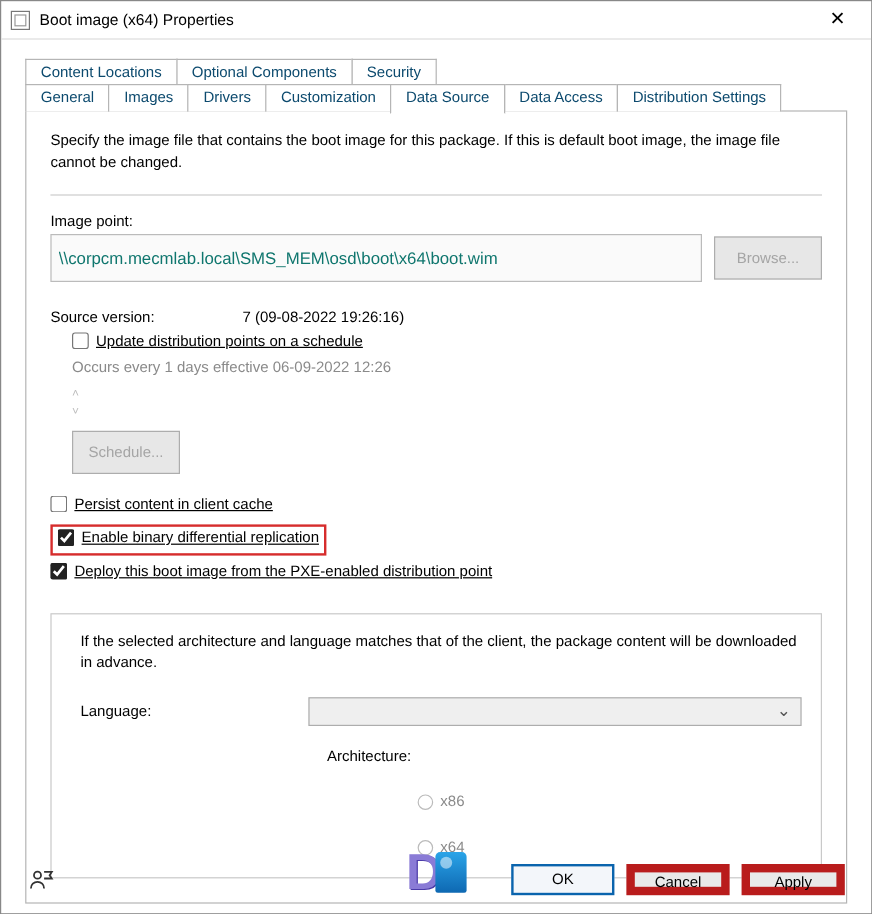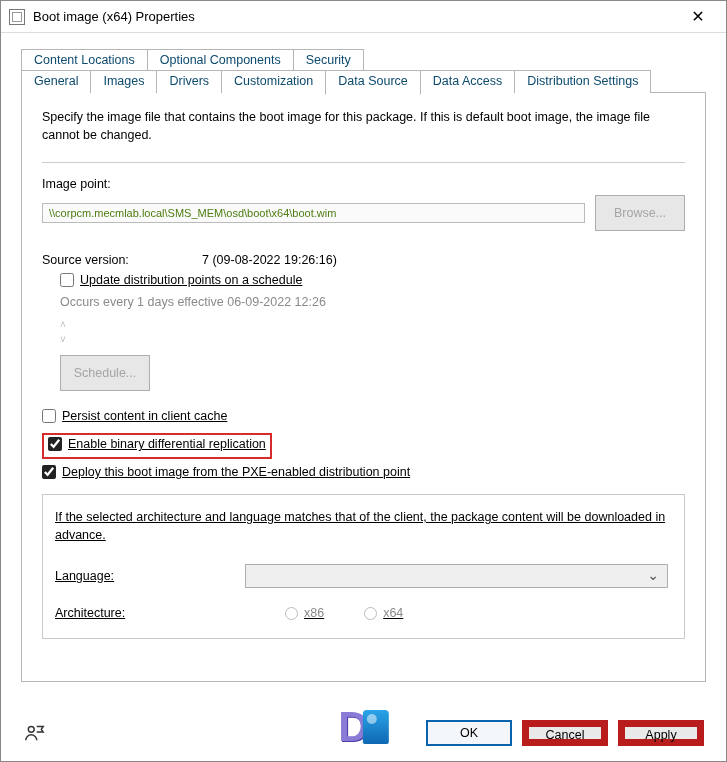--- a/index.html
+++ b/index.html
@@ -76,24 +76,24 @@
     background:#fff;
   }
   .intro { margin-bottom: 18px; line-height: 1.4; }
   .hr { border-top: 1px solid #ccc; margin: 4px 0 14px 0; }
   .lbl { width: 100%; margin-bottom: 4px; }
   .pathrow { display: flex; gap: 10px; align-items: center; margin-bottom: 22px; }
   .pathinput {
     flex: 1;
     border: 1px solid #bbb;
     background: #fafafa;
-    color: #4d7c0f;
+    color: #0f766e;
     padding: 4px 6px;
-    height: 20px;
-    font-size: 11px;
+    height: 40px;
+    font-size: 14px;
   }
   .btn {
     border: 1px solid #adadad;
     background: #e1e1e1;
     color: #6b6b6b;
     height: 36px;
     min-width: 90px;
     font-size: 12.5px;
     padding: 0 10px;
     cursor: default;
@@ -124,40 +124,39 @@
     flex-direction:column;
   }
   .schedrow .txt { flex:1; }
   .spin {
     display:flex; flex-direction:column; gap:4px; color:#bdbdbd; font-size:10px;
     margin-right:8px;
   }
   .hl { border: 2px solid #d62c2c; padding: 2px 4px; display:inline-flex; }
   .groupbox {
     border: 1px solid #c9c9c9;
-    padding: 14px 16px 18px 12px;
-    margin-top: 11px;
-    text-decoration: underline;
+    padding: 14px 16px 18px 24px;
+    margin-top: 24px;
   }
   .grouptext { line-height:1.4; margin-bottom:20px; }
   .langrow { display:flex; align-items:center; margin-bottom:18px; }
   .langrow .k { width: 190px; }
   .select {
     flex:1;
     height:24px;
     border:1px solid #adadad;
     background:#efefef;
     position:relative;
     cursor:default;
   }
   .select::after{
     content:"⌄";
     position:absolute; right:8px; top:2px; color:#555; font-size:14px;
   }
-  .radiorow { display:flex; align-items:center; gap:40px; }
+  .radiorow { display:flex; align-items:center; gap:24px;flex-direction:column; }
   .radiorow .k { width:190px; }
   .rad { display:inline-flex; align-items:center; gap:6px; color:#8a8a8a; }
   .rad .circ {
     width:13px; height:13px; border:1px solid #bbb; border-radius:50%;
     display:inline-block;
   }
   .footer {
     position:absolute;
     left:0; right:0; bottom:0;
     height:56px;

